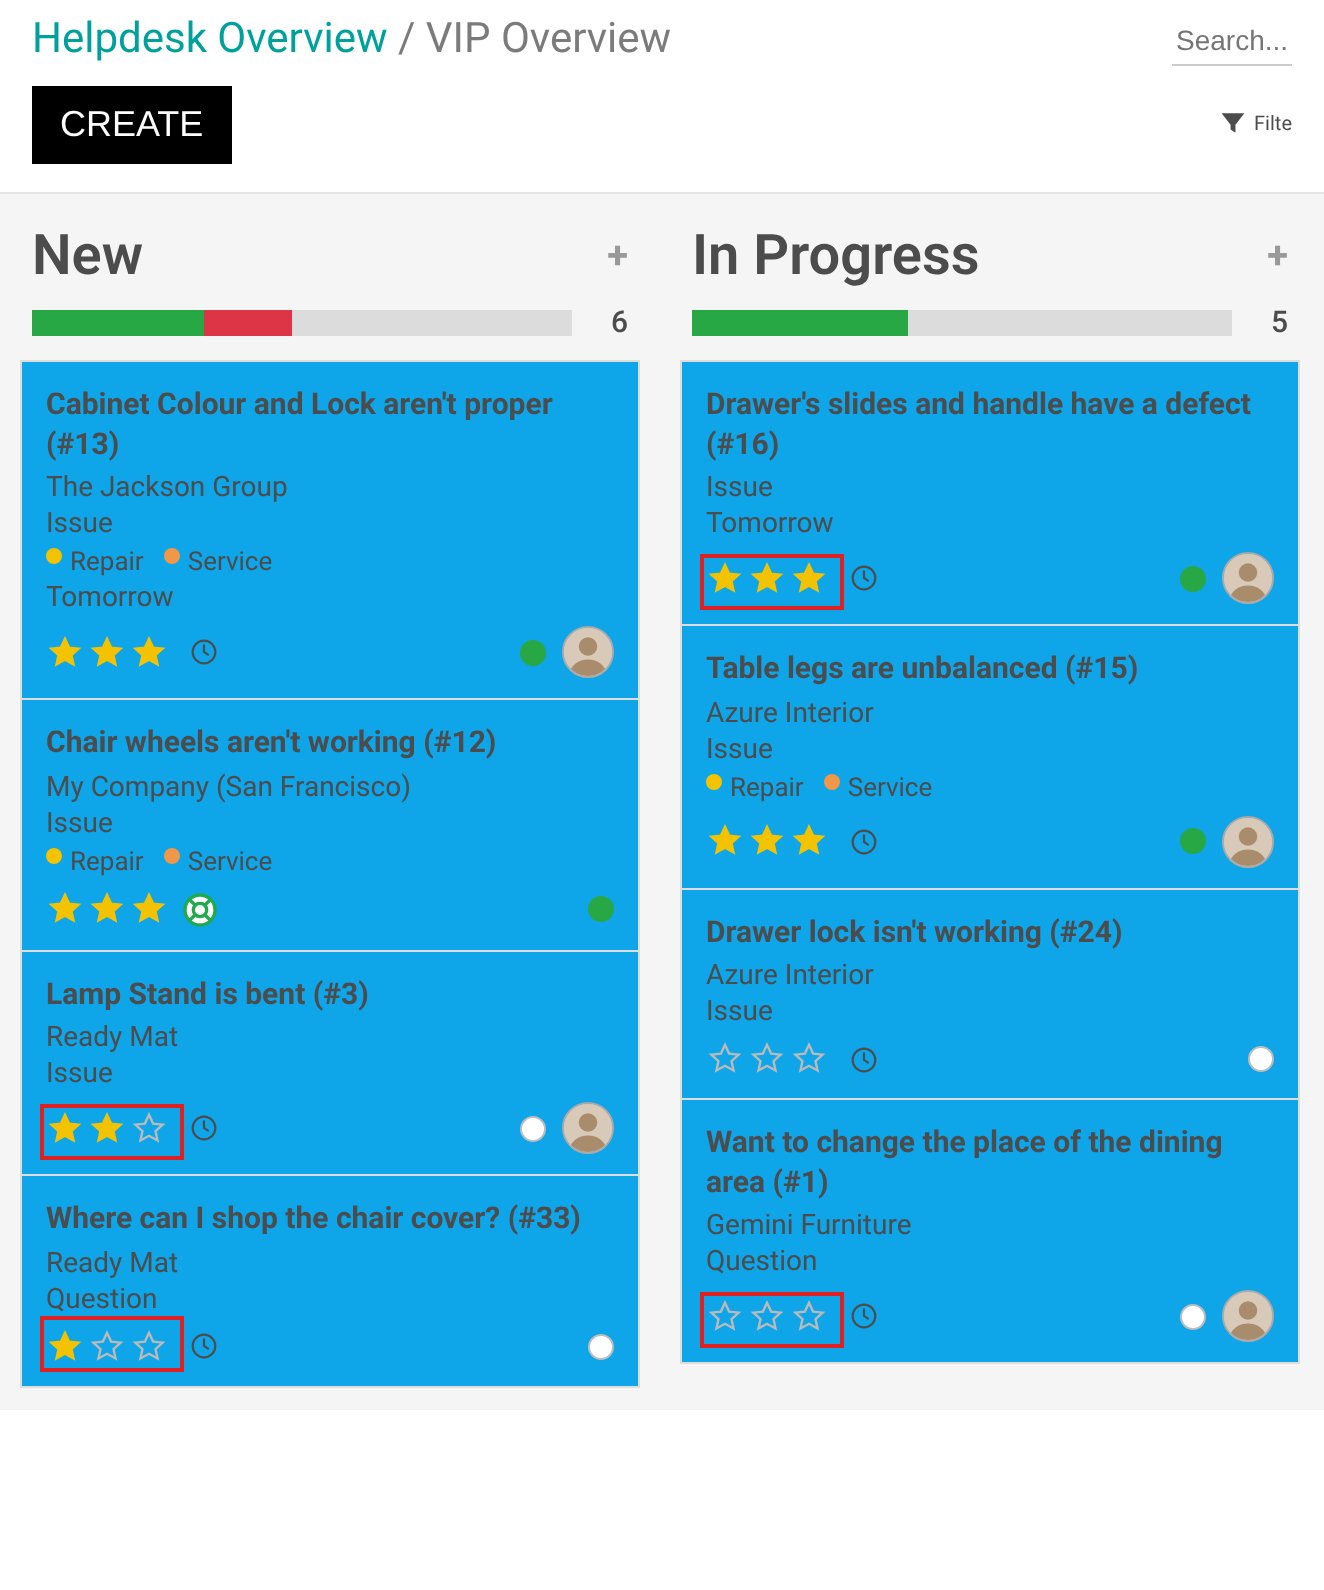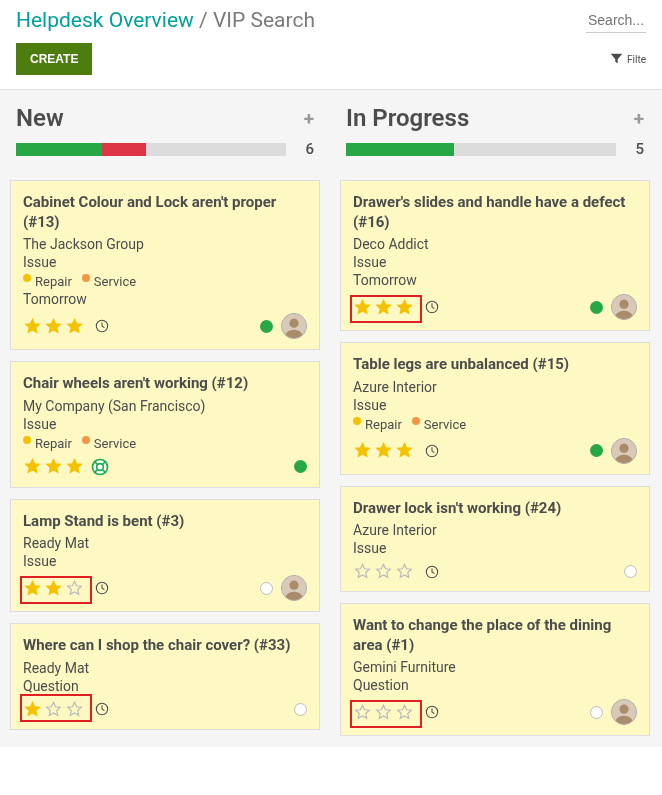--- a/index.html
+++ b/index.html
@@ -36,26 +36,26 @@
     text-align: left;
     outline: none;
   }
   .toolbar {
     display: flex;
     justify-content: space-between;
     align-items: center;
     padding: 10px 16px 14px 16px;
   }
   .create-btn {
-    background: #4d7c0f;
+    background: #000000;
     color: #fff;
     border: none;
-    font-weight: 700;
+    font-weight: 400;
     padding: 9px 14px;
-    font-size: 12px;
+    font-size: 18px;
     cursor: pointer;
   }
   .filters {
     color: #4c4c4c;
     font-size: 10px;
     display: flex;
     align-items: center;
     gap: 4px;
   }
   .board {
@@ -71,21 +71,21 @@
     display: flex;
     flex-direction: column;
   }
   .col-header {
     display: flex;
     justify-content: space-between;
     align-items: center;
     padding: 2px 6px 8px 6px;
   }
   .col-title {
-    font-size: 24px;
+    font-size: 28px;
     font-weight: 600;
     color: #4c4c4c;
   }
   .col-add {
     color: #999;
     font-size: 19px;
     font-weight: bold;
     cursor: pointer;
   }
   .col-progress-row {
@@ -103,23 +103,23 @@
   }
   .progress span { height: 100%; display:block; }
   .col-count {
     font-size: 15px;
     color: #4c4c4c;
     min-width: 18px;
     text-align: right;
     font-weight: 500;
   }
   .card {
-    background: #fef9c3;
+    background: #0ea5e9;
     border: 1px solid #dddddd;
-    margin: 12px 0 -1px 0;
+    margin: 0 0 -1px 0;
     padding: 12px 12px 10px 12px;
     position: relative;
   }
   .card-title {
     font-weight: 700;
     color: #4c4c4c;
     font-size: 15px;
     margin-bottom: 4px;
     line-height: 1.3;
   }
@@ -160,21 +160,21 @@
     pointer-events: none;
   }
 </style>
 </head>
 <body>
 
 <div class="header">
   <div class="breadcrumb">
     <a href="#">Helpdesk Overview</a>
     <span>/</span>
-    <span>VIP Search</span>
+    <span>VIP Overview</span>
   </div>
   <input class="searchbox" placeholder="Search..." style="">
 </div>
 
 <div class="toolbar">
   <button class="create-btn">CREATE</button>
   <div class="filters">
     <span>
       <svg width="13" height="13" viewBox="0 0 16 16">
           <path fill="#4c4c4c" d="M1 2h14l-5.5 7v5l-3-2v-3z"></path>
@@ -382,21 +382,20 @@
                  <span class="col-add">+</span>
       </div>
       <div class="col-progress-row">
         <div class="progress">
           <span style="background: rgb(40, 167, 69); width: 40%;"></span>
         </div>
         <span class="col-count">5</span>
       </div>
       <div class="card">
         <div class="card-title">Drawer's slides and handle have a defect (#16)</div>
-        <div class="card-line">Deco Addict</div>
         <div class="card-line">Issue</div>
         <div class="card-line">Tomorrow</div>
         <div class="highlight-box" style="bottom: 7px;"></div>
         <div class="card-footer">
           <div class="footer-left">
             <div class="stars">
               <span class="star-icon">
                 <svg viewBox="0 0 24 24">
                   <path fill="#f3c200" stroke="#f3c200" stroke-width="1.5" d="M12 3l2.6 5.6 6 .6-4.5 4.1 1.3 6-5.4-3-5.4 3 1.3-6L3.4 9.2l6-.6z"></path>
                 </svg>

